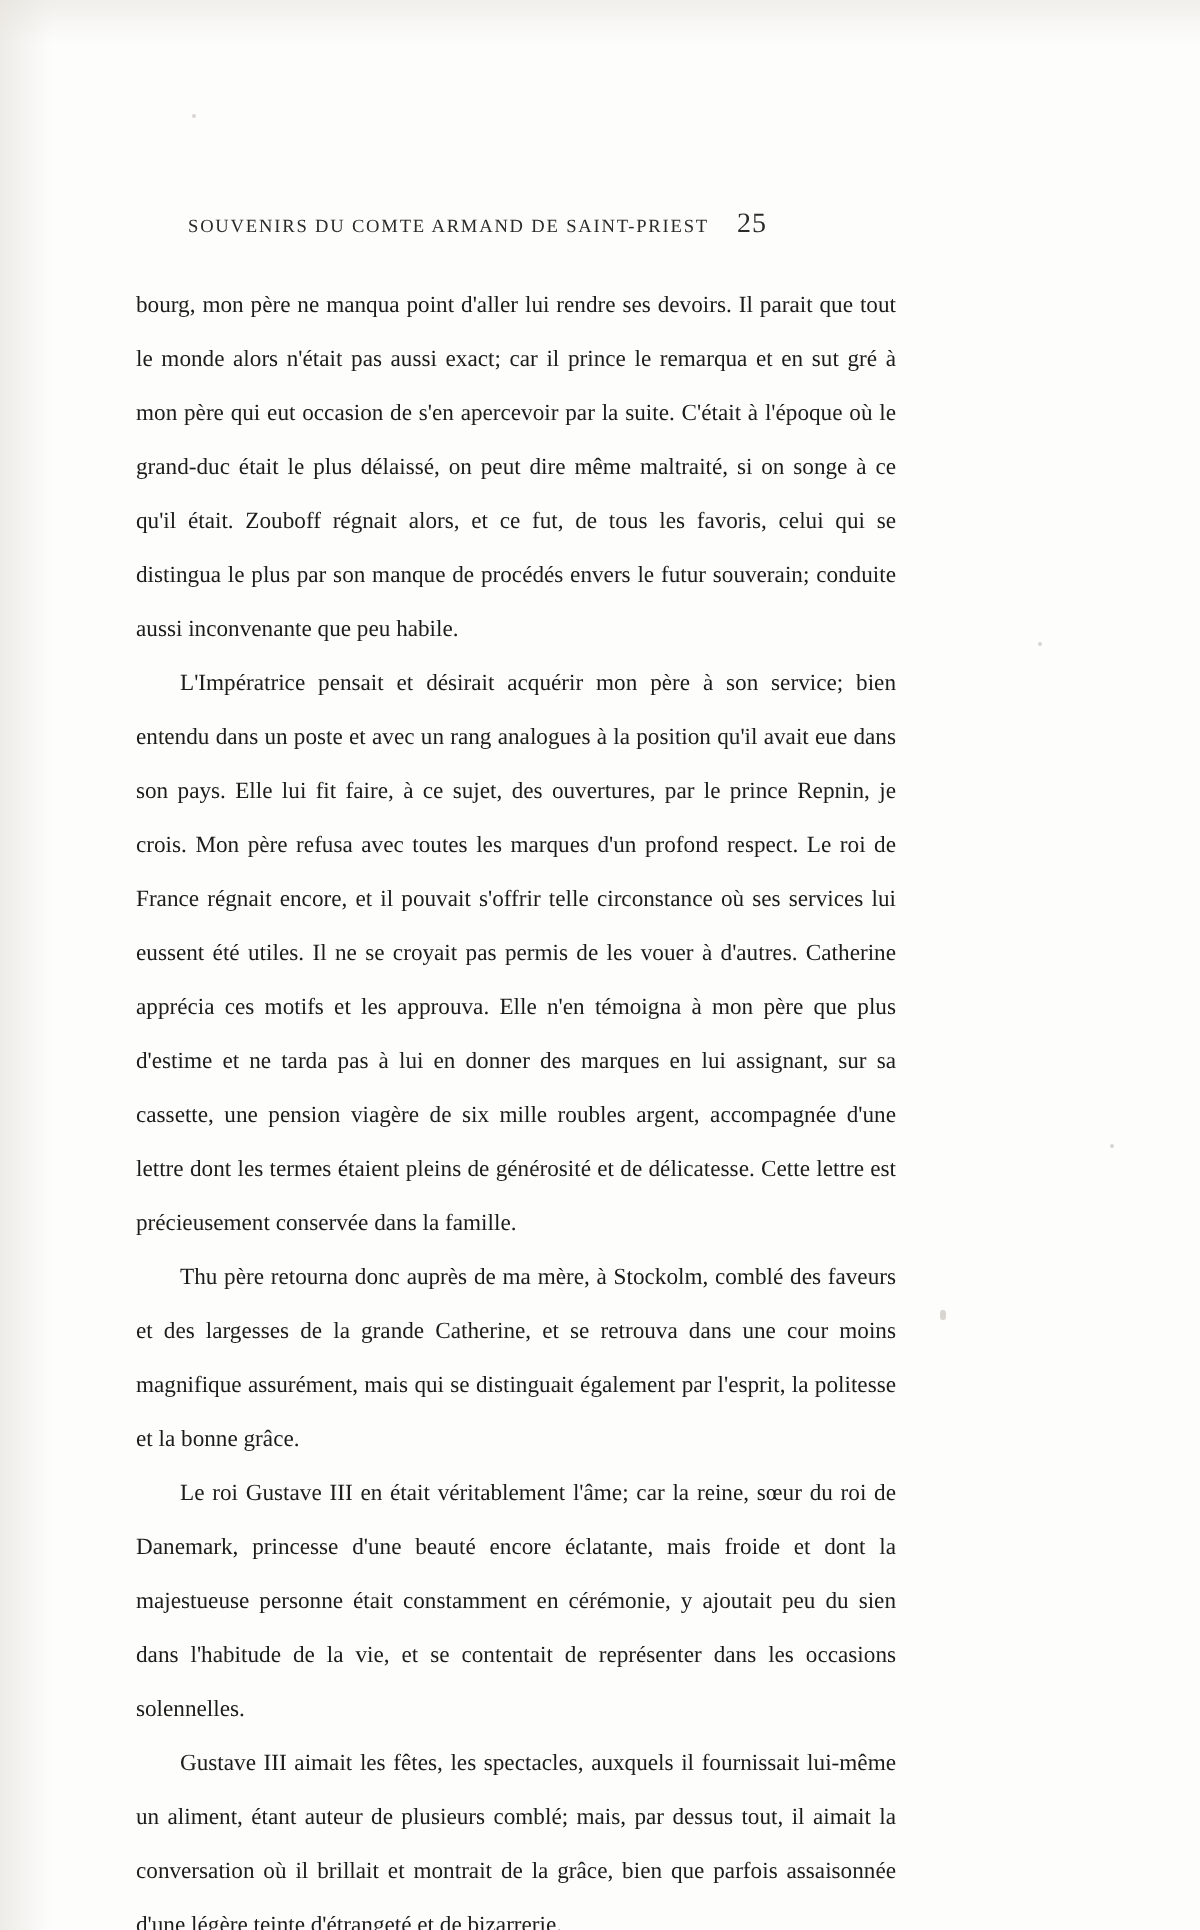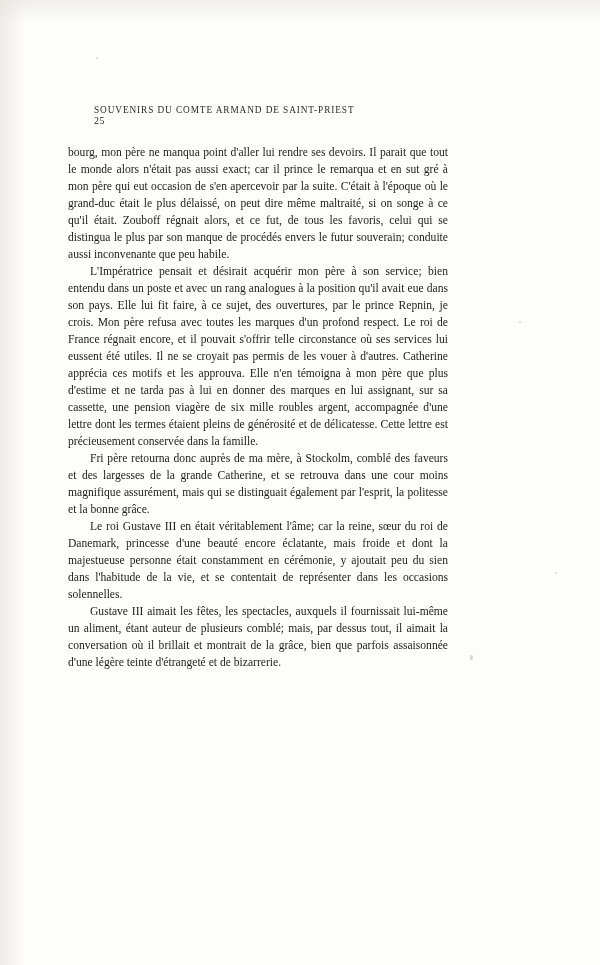--- a/index.html
+++ b/index.html
@@ -30,36 +30,35 @@
     display: flex;
     align-items: baseline;
     justify-content: flex-start;
     font-family: "Liberation Serif", serif;
     font-size: 9.3px;
     letter-spacing: 0.9px;
     color: #2a2a2a;
     white-space: nowrap;
     margin-left: 26px;
     margin-bottom: 18px;
-    flex-direction: column;
   }
   .running-head .head-title {
     font-variant: small-caps;
     text-transform: uppercase;
   }
   .running-head .folio {
-    margin-left: 0;
-    font-size: 10px;
+    margin-left: 14px;
+    font-size: 14px;
     letter-spacing: 0.5px;
   }
   .body-text p {
     margin: 0;
     text-indent: 22px;
     font-size: 11.6px;
-    line-height: 17px;
+    line-height: 27px;
     text-align: justify;
     text-justify: inter-word;
     color: #1c1c1c;
     -webkit-font-smoothing: antialiased;
   }
   .body-text p.noindent {
     text-indent: 0;
   }
   .speck {
     position: absolute;
@@ -100,18 +99,18 @@
 
   <div class="page-inner">
     <div class="running-head">
       <span class="head-title">SOUVENIRS DU COMTE ARMAND DE SAINT-PRIEST</span>
       <span class="folio">25</span>
     </div>
 
     <div class="body-text">
       <p class="noindent">bourg, mon père ne manqua point d'aller lui rendre ses devoirs. Il parait que tout le monde alors n'était pas aussi exact; car il prince le remarqua et en sut gré à mon père qui eut occasion de s'en apercevoir par la suite. C'était à l'époque où le grand-duc était le plus délaissé, on peut dire même maltraité, si on songe à ce qu'il était. Zouboff régnait alors, et ce fut, de tous les favoris, celui qui se distingua le plus par son manque de procédés envers le futur souverain; conduite aussi inconvenante que peu habile.</p>
       <p>L'Impératrice pensait et désirait acquérir mon père à son service; bien entendu dans un poste et avec un rang analogues à la position qu'il avait eue dans son pays. Elle lui fit faire, à ce sujet, des ouvertures, par le prince Repnin, je crois. Mon père refusa avec toutes les marques d'un profond respect. Le roi de France régnait encore, et il pouvait s'offrir telle circonstance où ses services lui eussent été utiles. Il ne se croyait pas permis de les vouer à d'autres. Catherine apprécia ces motifs et les approuva. Elle n'en témoigna à mon père que plus d'estime et ne tarda pas à lui en donner des marques en lui assignant, sur sa cassette, une pension viagère de six mille roubles argent, accompagnée d'une lettre dont les termes étaient pleins de générosité et de délicatesse. Cette lettre est précieusement conservée dans la famille.</p>
-      <p>Fri père retourna donc auprès de ma mère, à Stockolm, comblé des faveurs et des largesses de la grande Catherine, et se retrouva dans une cour moins magnifique assurément, mais qui se distinguait également par l'esprit, la politesse et la bonne grâce.</p>
+      <p>Thu père retourna donc auprès de ma mère, à Stockolm, comblé des faveurs et des largesses de la grande Catherine, et se retrouva dans une cour moins magnifique assurément, mais qui se distinguait également par l'esprit, la politesse et la bonne grâce.</p>
       <p>Le roi Gustave III en était véritablement l'âme; car la reine, sœur du roi de Danemark, princesse d'une beauté encore éclatante, mais froide et dont la majestueuse personne était constamment en cérémonie, y ajoutait peu du sien dans l'habitude de la vie, et se contentait de représenter dans les occasions solennelles.</p>
       <p>Gustave III aimait les fêtes, les spectacles, auxquels il fournissait lui-même un aliment, étant auteur de plusieurs comblé; mais, par dessus tout, il aimait la conversation où il brillait et montrait de la grâce, bien que parfois assaisonnée d'une légère teinte d'étrangeté et de bizarrerie.</p>
     </div>
   </div>
 </div>
 
 </body></html>

